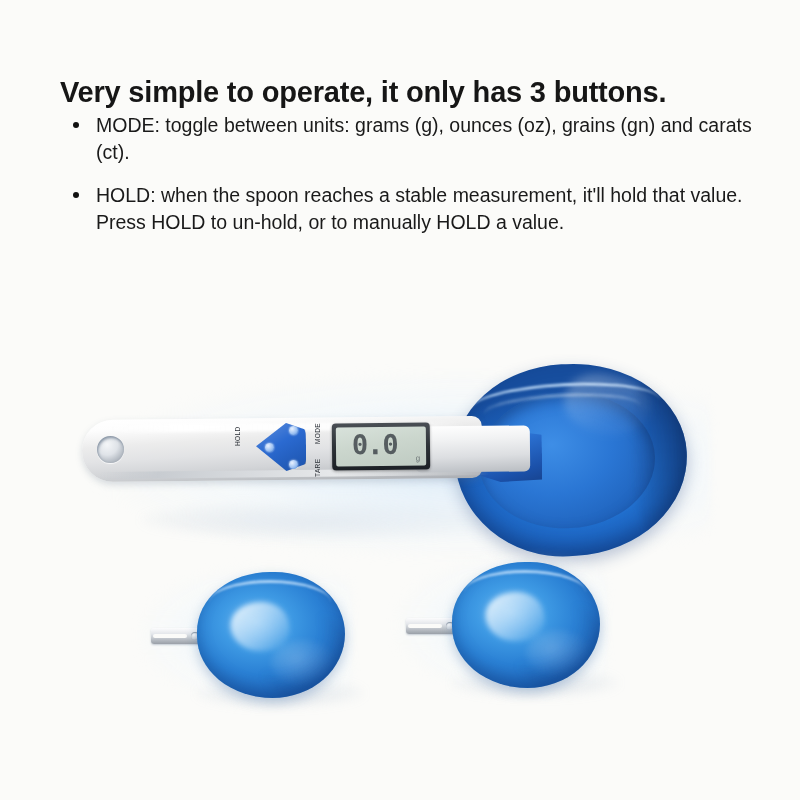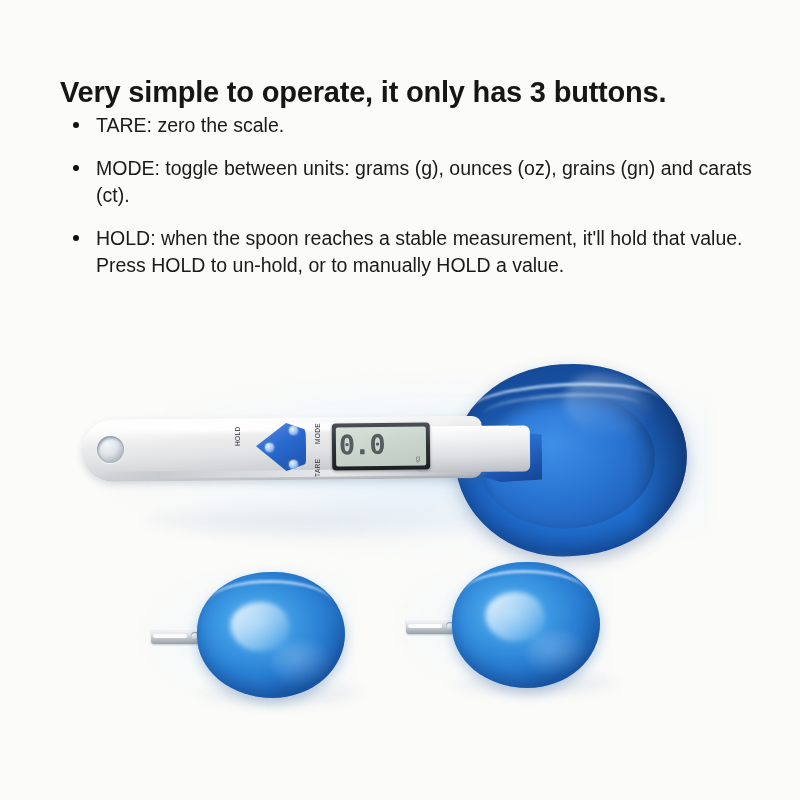--- a/index.html
+++ b/index.html
@@ -233,21 +233,21 @@
   .lcd {
     width: 100%;
     height: 100%;
     border-radius: 2px;
     background: linear-gradient(170deg, #d8e2db 0%, #cbd6cd 45%, #bfcbc2 100%);
     position: relative;
     overflow: hidden;
   }
   .lcd-digits {
     position: absolute;
-    left: 3px;
+    left: 16px;
     top: 2px;
     font-family: "DejaVu Sans Mono", monospace;
     font-size: 27px;
     line-height: 32px;
     font-weight: 700;
     color: #3c4348;
     letter-spacing: -1px;
     opacity: 0.82;
   }
   .lcd-unit {
@@ -469,24 +469,20 @@
     filter: blur(5px);
   }
 </style>
 </head>
 <body>
 
 <div class="text-block">
   <h1 class="page-title">Very simple to operate, it only has 3 buttons.</h1>
 
   <ul class="bullet-list" style="list-style:none;margin:0;padding:0;">
-    <li class="bullet-item">
-      <span class="dot"></span>
-      <span class="txt">TARE: zero the scale.</span>
-    </li>
     <li class="bullet-item">
       <span class="dot"></span>
       <span class="txt">MODE: toggle between units: grams (g), ounces (oz), grains (gn) and carats (ct).</span>
     </li>
     <li class="bullet-item">
       <span class="dot"></span>
       <span class="txt">HOLD: when the spoon reaches a stable measurement, it'll hold that value. Press HOLD to un-hold, or to manually HOLD a value.</span>
     </li>
   </ul>
 </div>

